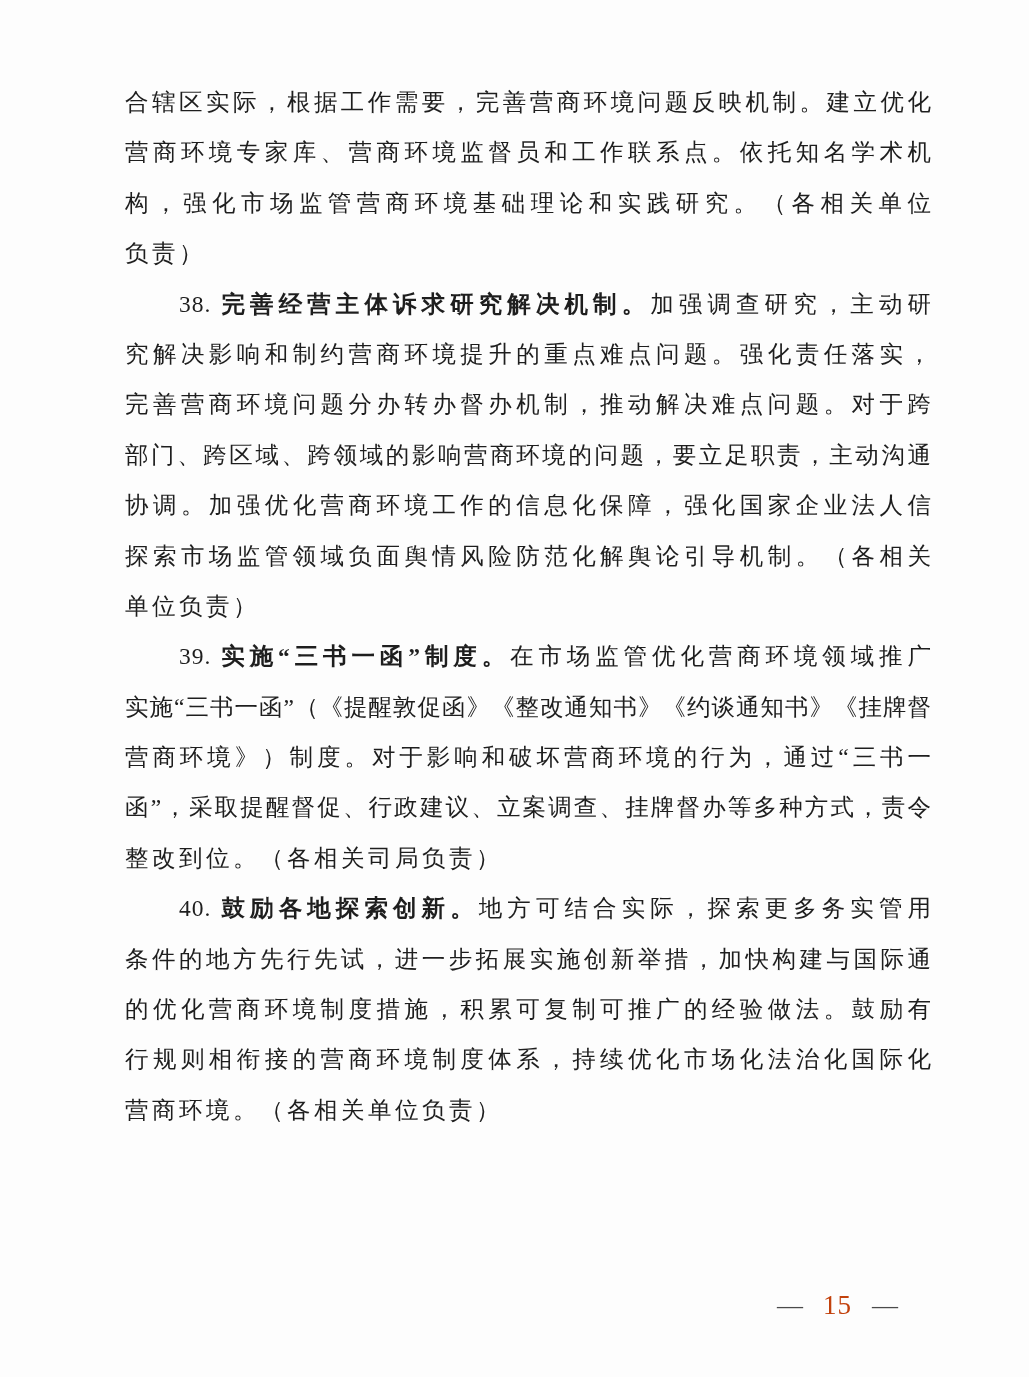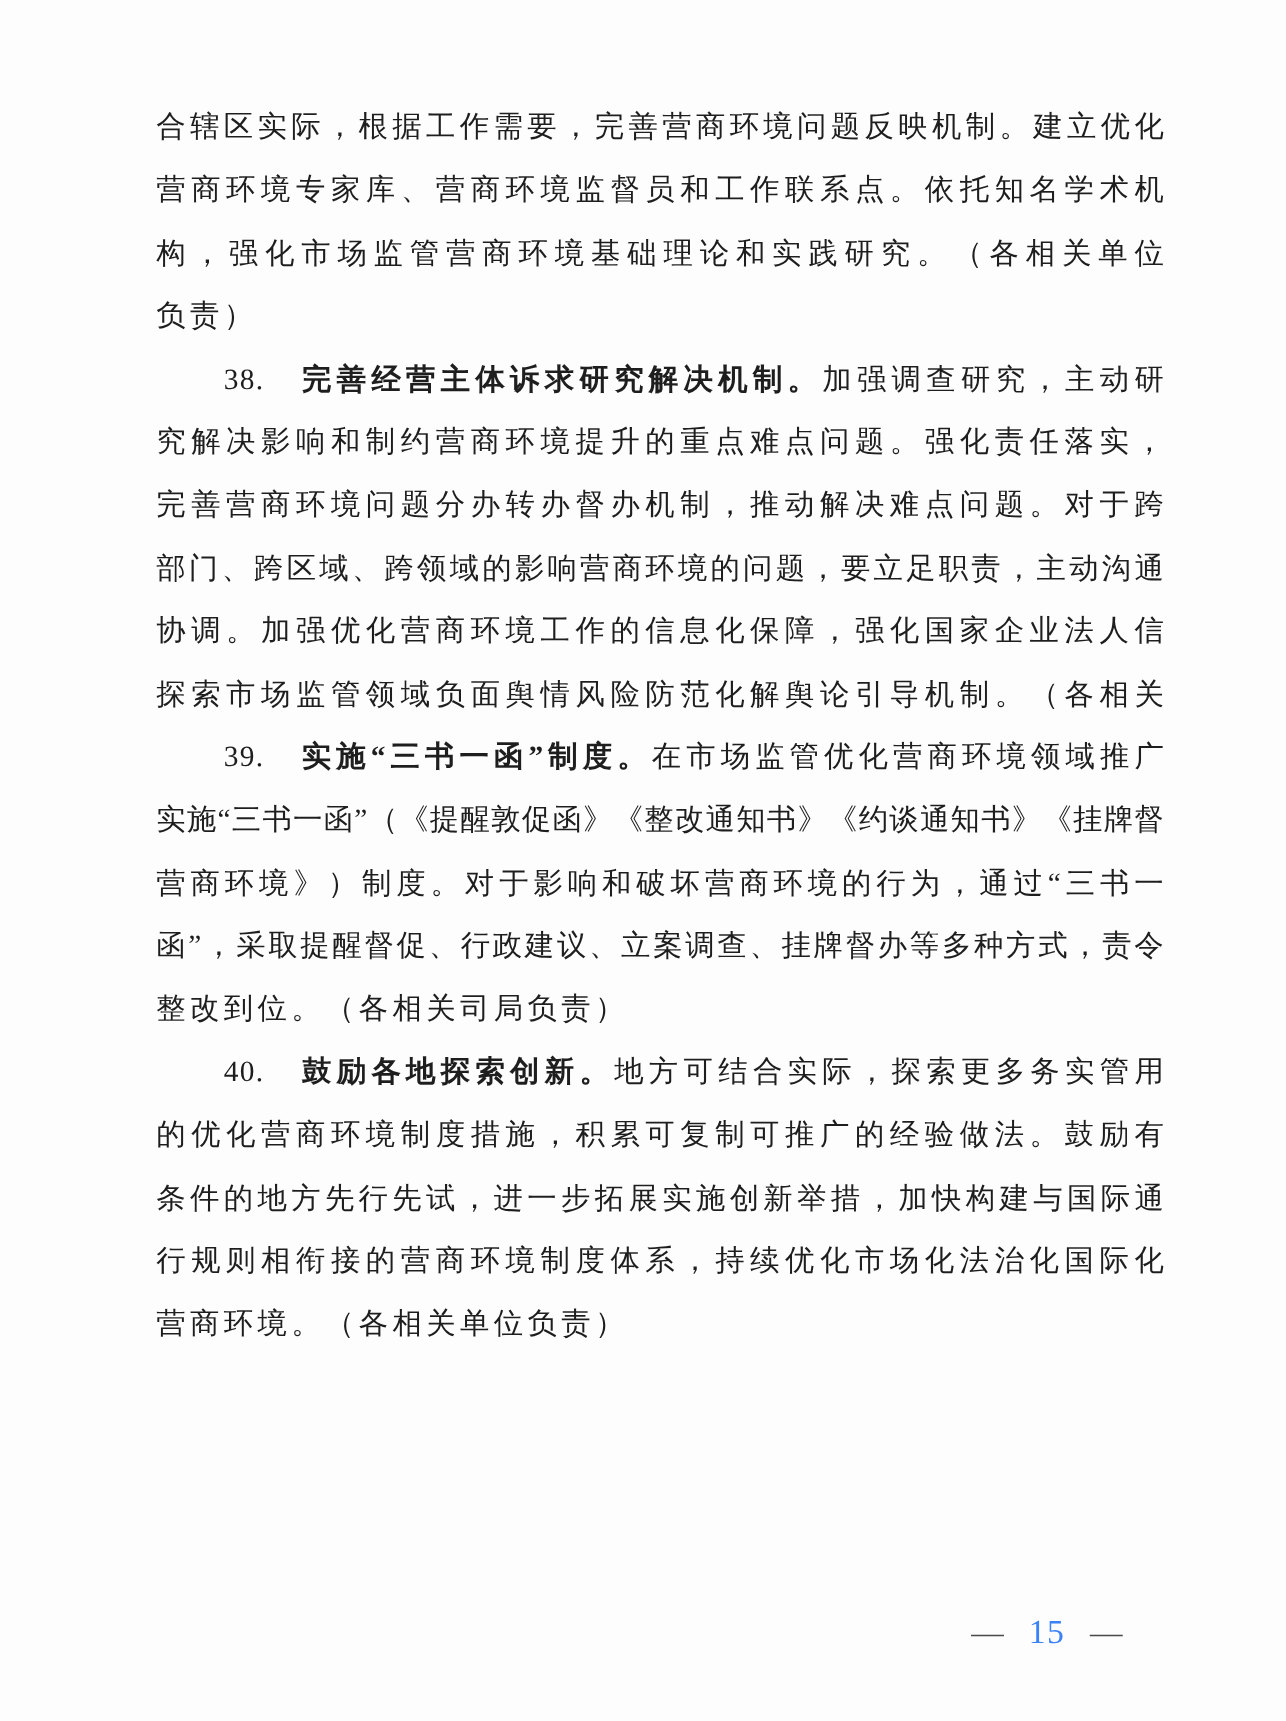--- a/index.html
+++ b/index.html
@@ -35,41 +35,41 @@
   }
   .line.last {
     text-align: center;
     text-align-last: left;
     letter-spacing: 3.5px;
   }
   .line.first {
     padding-left: 54px; 
   }
   .num {
-    margin-right: 26px;
+    margin-right: 5px;
     letter-spacing: 1px;
     font-family: Liberation Serif, serif;
   }
   .t-bold { font-weight: bold; }
   .footer {
     position: absolute;
     top: 1292px;
     left: 777px;
     display: flex;
     align-items: center;
     gap: 20px;
   }
   .footer .dash {
     font-size: 26px;
     color: #4a4a4a;
     line-height: 1;
   }
   .footer .pagenum {
     font-size: 27px;
-    color: #3b82f6;
+    color: #c2410c;
     letter-spacing: 1px;
     line-height: 1;
   }
 </style>
 </head>
 <body>
 
 <div class="doc">
 
   <div class="para">
@@ -79,34 +79,35 @@
     <div class="line last">负责）</div>
   </div>
 
   <div class="para">
     <div class="line first"><span class="num">38.</span><span class="t-bold">完善经营主体诉求研究解决机制。</span><span>加强调查研究，主动研</span></div>
     <div class="line">究解决影响和制约营商环境提升的重点难点问题。强化责任落实，</div>
     <div class="line">完善营商环境问题分办转办督办机制，推动解决难点问题。对于跨</div>
     <div class="line">部门、跨区域、跨领域的影响营商环境的问题，要立足职责，主动沟通</div>
     <div class="line">协调。加强优化营商环境工作的信息化保障，强化国家企业法人信</div>
     <div class="line">探索市场监管领域负面舆情风险防范化解舆论引导机制。（各相关</div>
+    <div class="line last">单位负责）</div>
   </div>
 
   <div class="para">
     <div class="line first"><span class="num">39.</span><span class="t-bold">实施“三书一函”制度。</span><span>在市场监管优化营商环境领域推广</span></div>
     <div class="line">实施“三书一函”（《提醒敦促函》《整改通知书》《约谈通知书》《挂牌督</div>
     <div class="line">营商环境》）制度。对于影响和破坏营商环境的行为，通过“三书一</div>
     <div class="line">函”，采取提醒督促、行政建议、立案调查、挂牌督办等多种方式，责令</div>
     <div class="line last">整改到位。（各相关司局负责）</div>
   </div>
 
   <div class="para">
     <div class="line first"><span class="num">40.</span><span class="t-bold">鼓励各地探索创新。</span><span>地方可结合实际，探索更多务实管用</span></div>
+    <div class="line">条件的地方先行先试，进一步拓展实施创新举措，加快构建与国际通</div>
     <div class="line">的优化营商环境制度措施，积累可复制可推广的经验做法。鼓励有</div>
-    <div class="line">条件的地方先行先试，进一步拓展实施创新举措，加快构建与国际通</div>
     <div class="line">行规则相衔接的营商环境制度体系，持续优化市场化法治化国际化</div>
     <div class="line last">营商环境。（各相关单位负责）</div>
   </div>
 
 </div>
 
 <div class="footer">
   <span class="dash">—</span>
   <span class="pagenum">15</span>
   <span class="dash">—</span>

